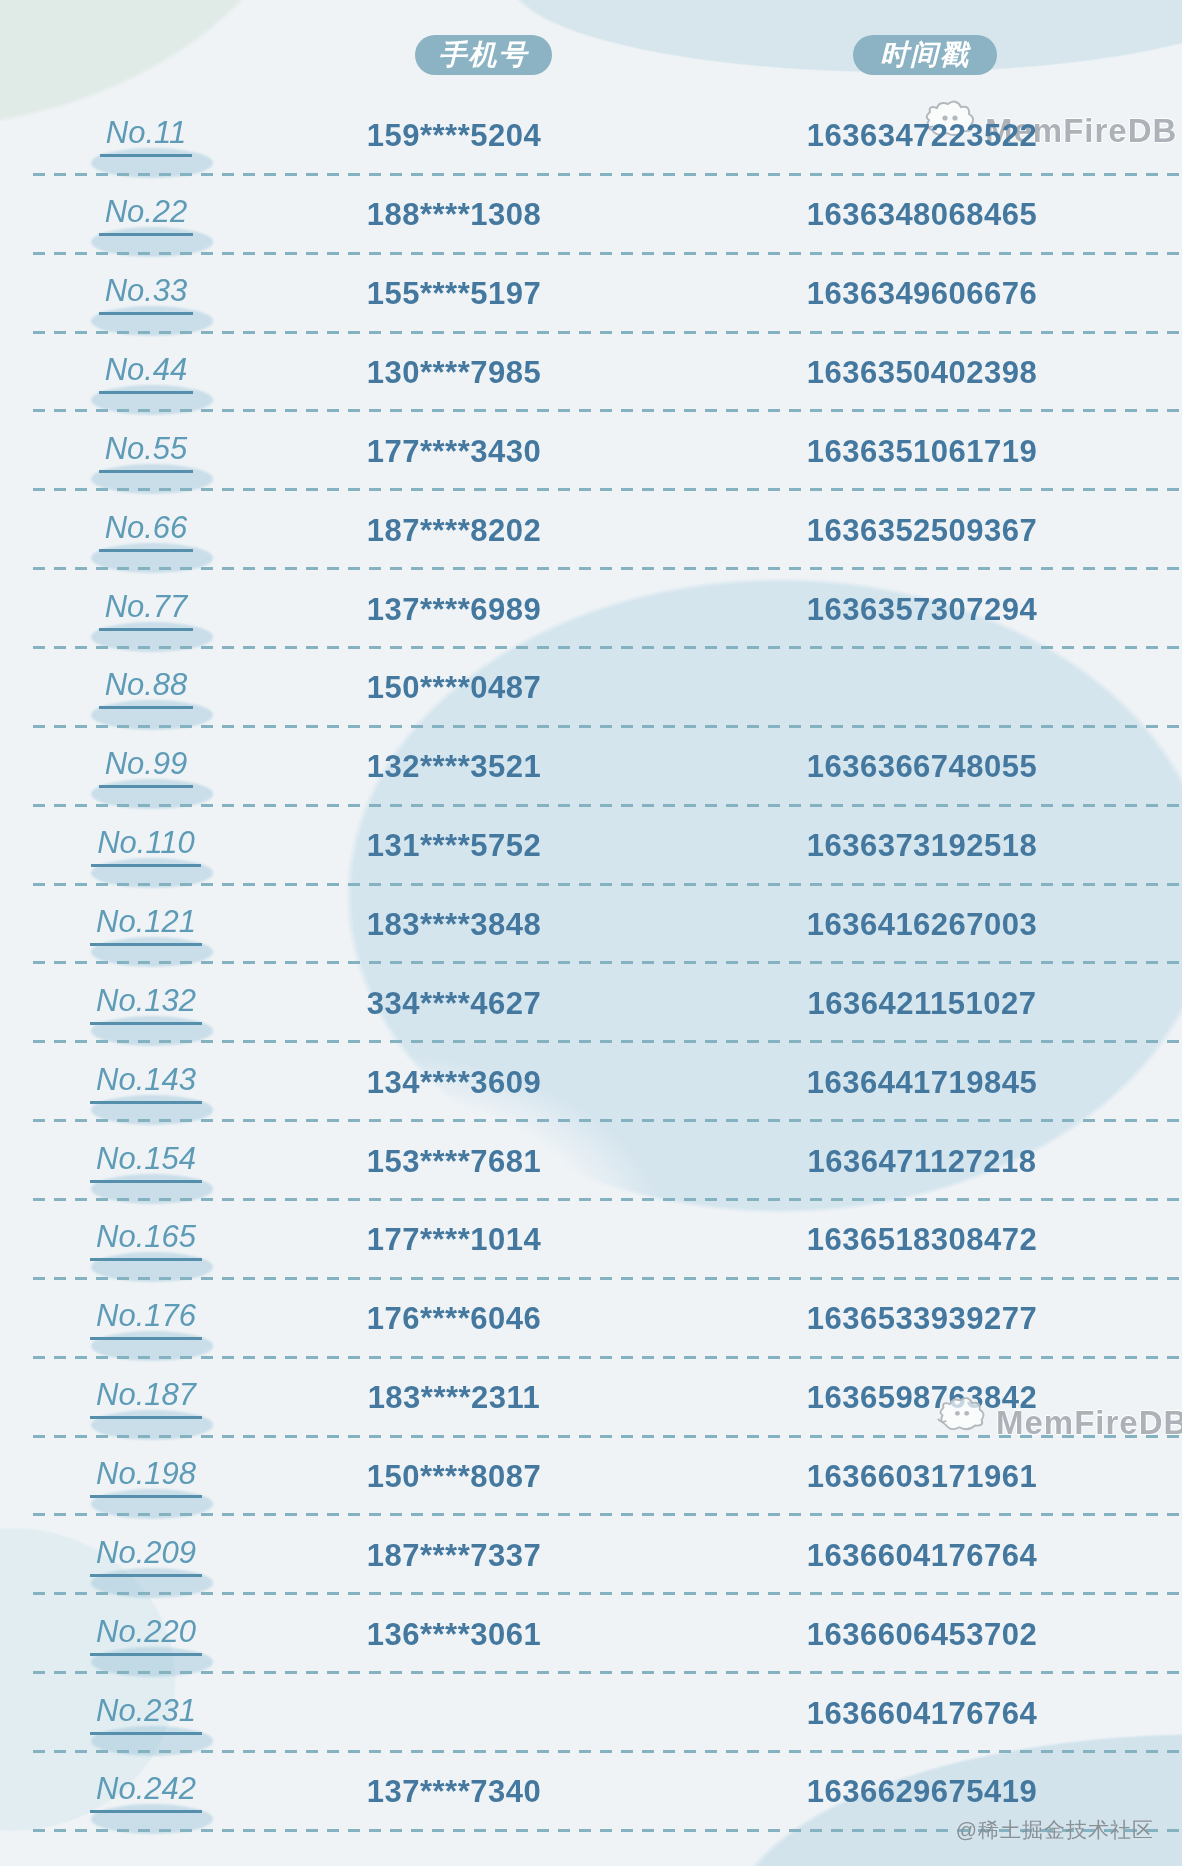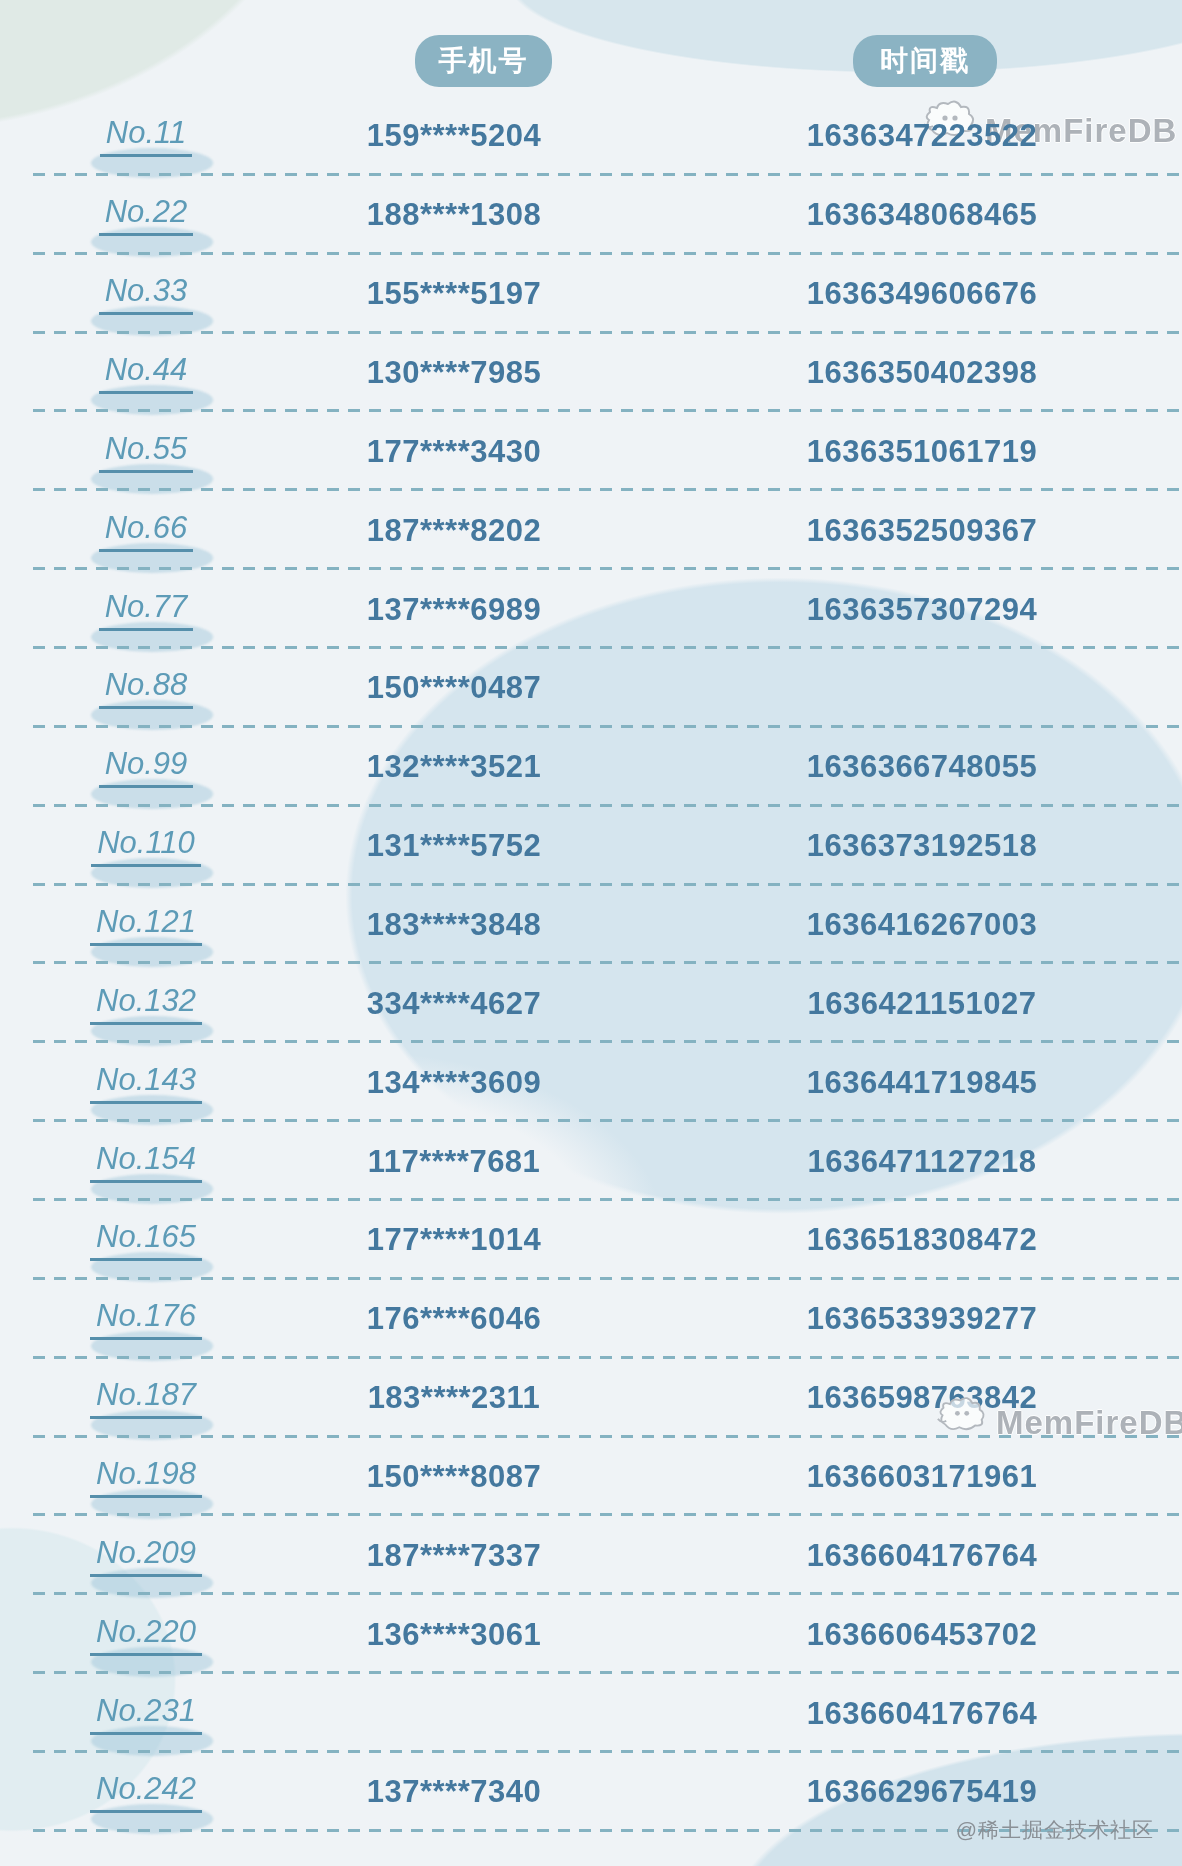--- a/index.html
+++ b/index.html
@@ -16,27 +16,28 @@
       radial-gradient(ellipse 640px 150px at 76% -1%, #d7e6ed 60%, rgba(215,230,237,0) 61%),
       radial-gradient(ellipse 690px 520px at -8% -10%, #e0eae6 60%, rgba(224,234,230,0) 61%),
       radial-gradient(ellipse 270px 250px at 1% 90%, #e1edf1 60%, rgba(225,237,241,0) 61%),
       radial-gradient(ellipse 780px 310px at 102% 103%, #d2e3ec 60%, rgba(210,227,236,0) 61%),
       radial-gradient(ellipse 430px 250px at 30% 66%, #eff3f6 55%, rgba(239,243,246,0) 72%),
       radial-gradient(ellipse 690px 505px at 66% 48%, #d5e5ee 62%, rgba(213,229,238,0) 63%);
   }
 
   
   .pill {
-    position: absolute; top: 35px; height: 52px;
+    position: absolute; top: 35px; height: 40px;
     border-radius: 24px;
     background: var(--accent, #8bb3c3);
     color: #ffffff;
     font-size: 28px; font-weight: bold; letter-spacing: 2px;
     display: flex; align-items: center; justify-content: center;
     z-index: 4;
+    font-style: italic;
   }
   .pill-phone { left: 415px; width: 137px; }
   .pill-ts    { left: 853px; width: 144px; }
 
   
   .rows { position: absolute; top: 97px; left: 0; width: 1182px; z-index: 3; }
   .row  { position: relative; height: 78.86px; }
   .cell {
     position: absolute; top: 0; height: 100%;
     display: flex; align-items: center; justify-content: center;
@@ -238,21 +239,21 @@
         </div>
         <div class="cell cell-phone">134****3609</div>
         <div class="cell cell-ts">1636441719845</div>
         <div class="dash"></div>
       </div>
       <div class="row">
         <div class="cell cell-no">
           <span class="no-shadow"></span>
           <a class="no-text">No.154</a>
         </div>
-        <div class="cell cell-phone">117****7681</div>
+        <div class="cell cell-phone">153****7681</div>
         <div class="cell cell-ts">1636471127218</div>
         <div class="dash"></div>
       </div>
       <div class="row">
         <div class="cell cell-no">
           <span class="no-shadow"></span>
           <a class="no-text">No.165</a>
         </div>
         <div class="cell cell-phone">177****1014</div>
         <div class="cell cell-ts">1636518308472</div>

